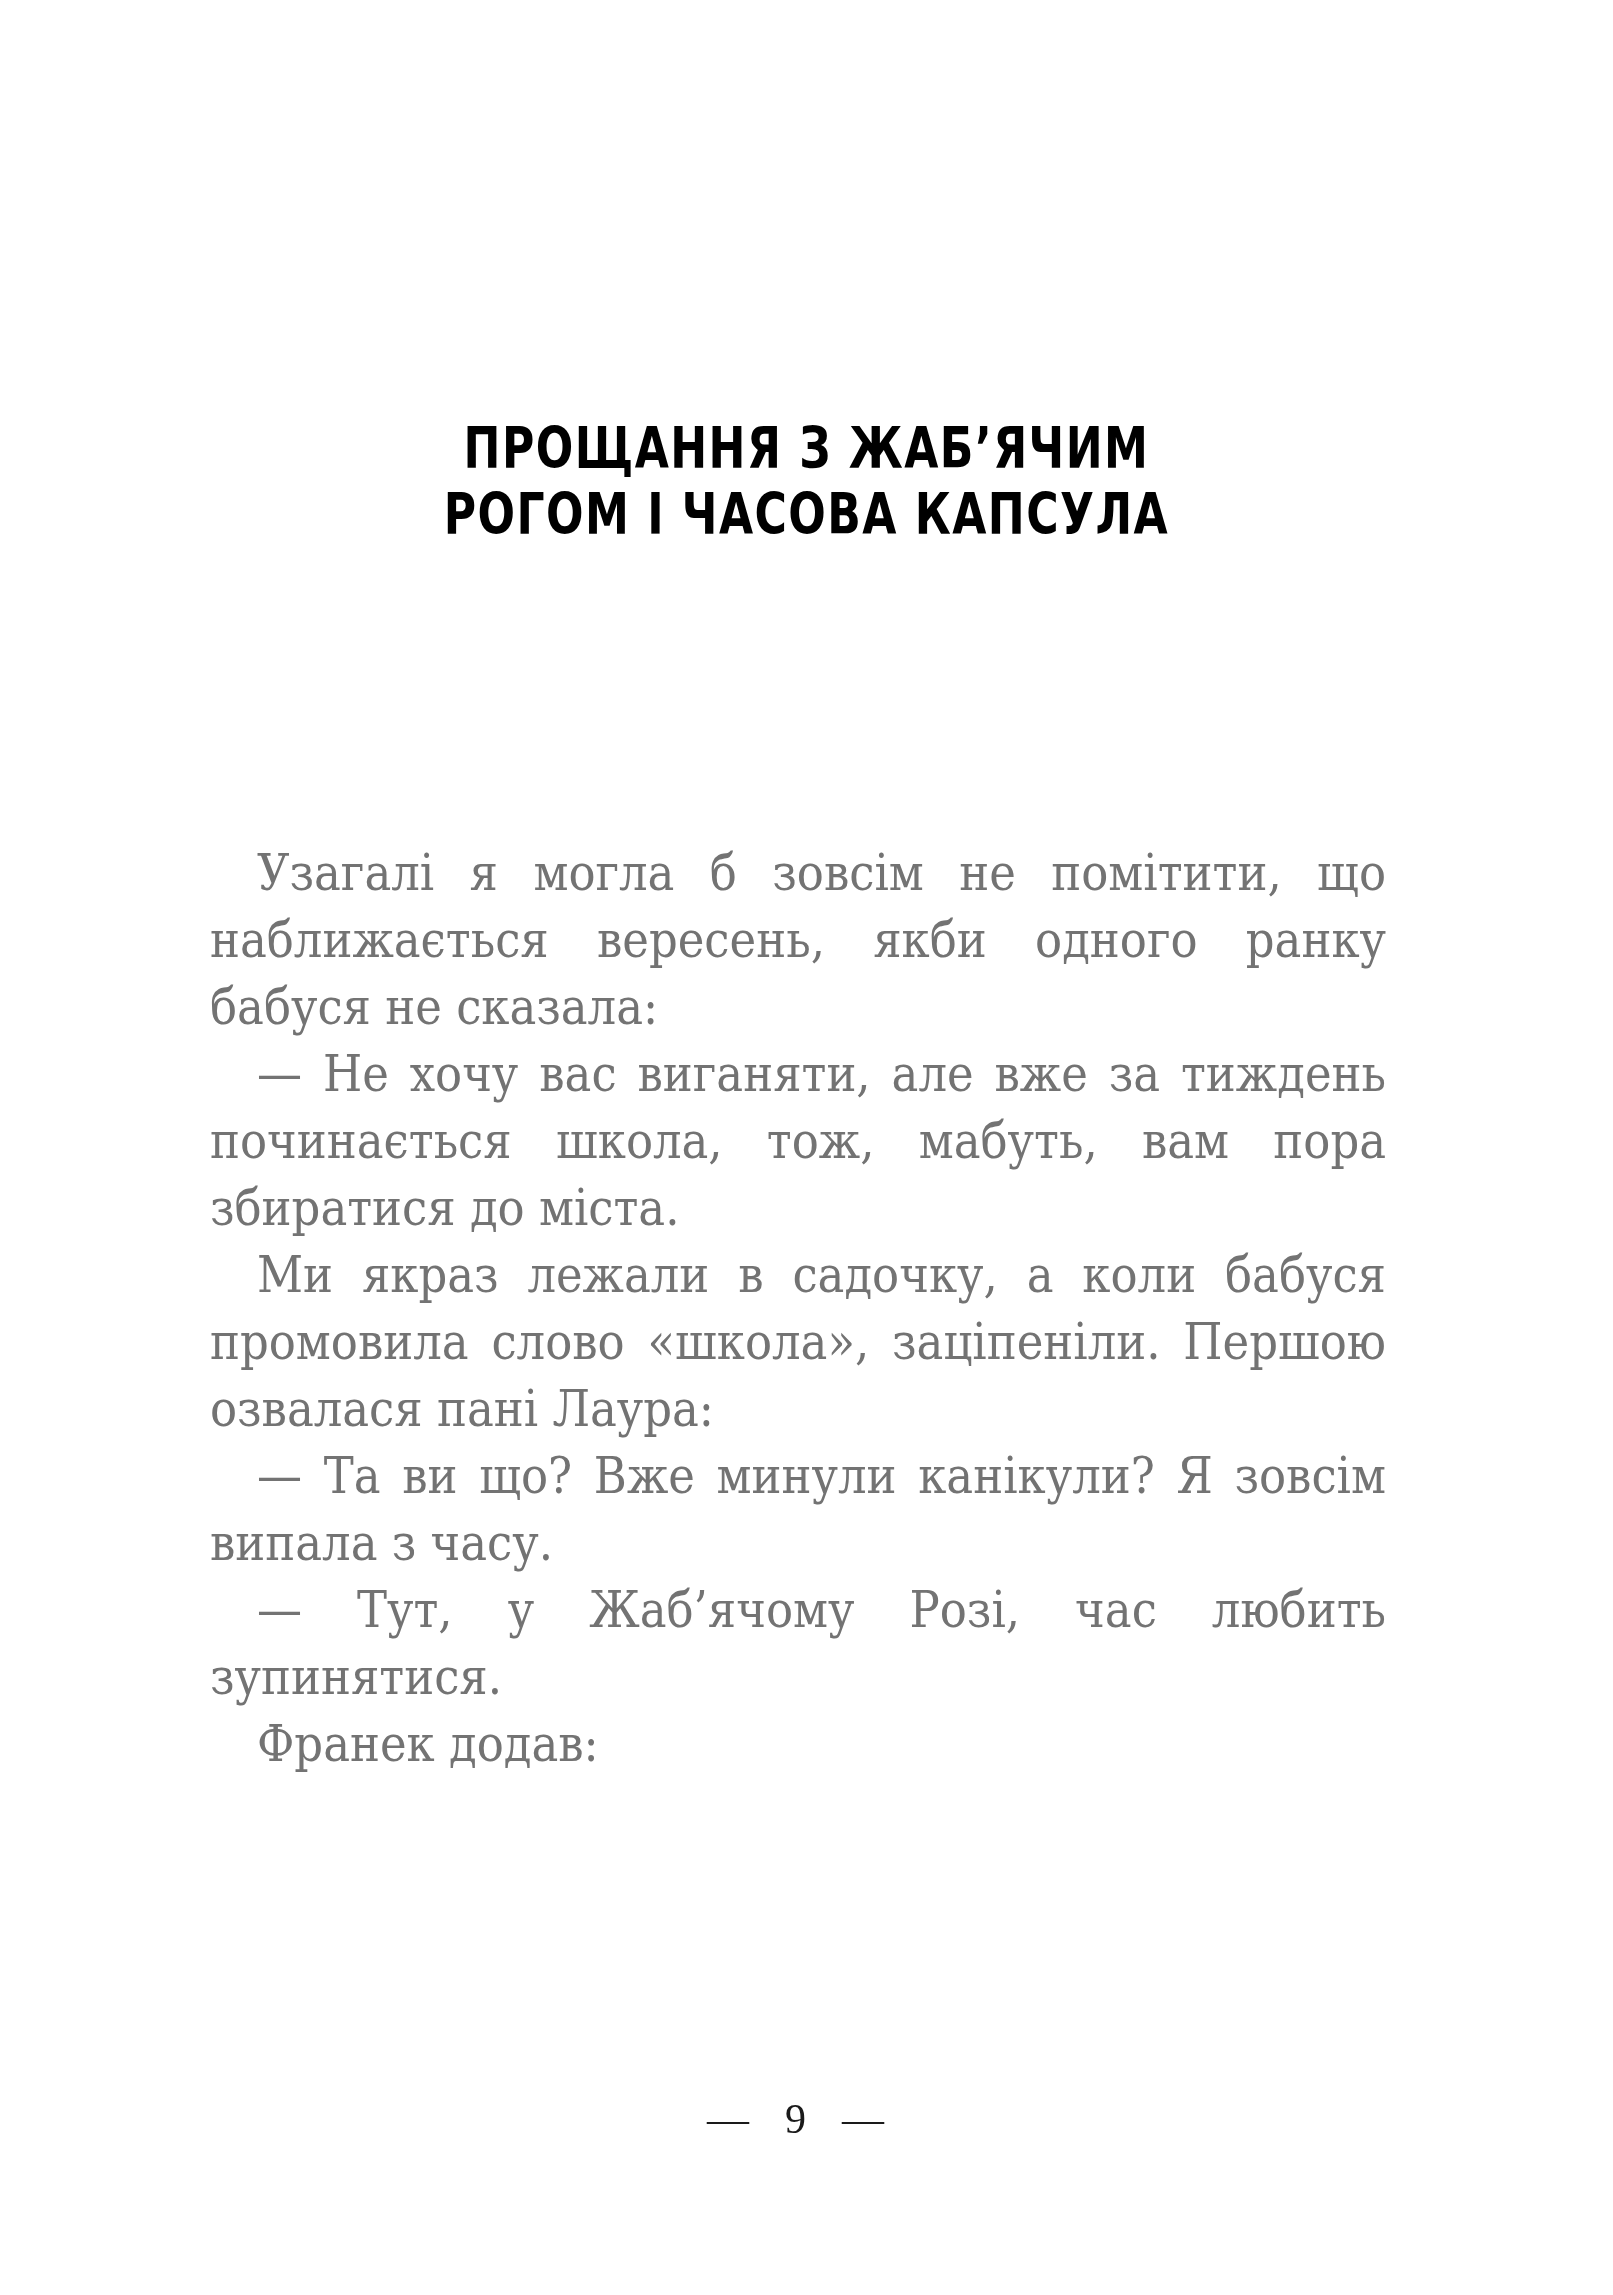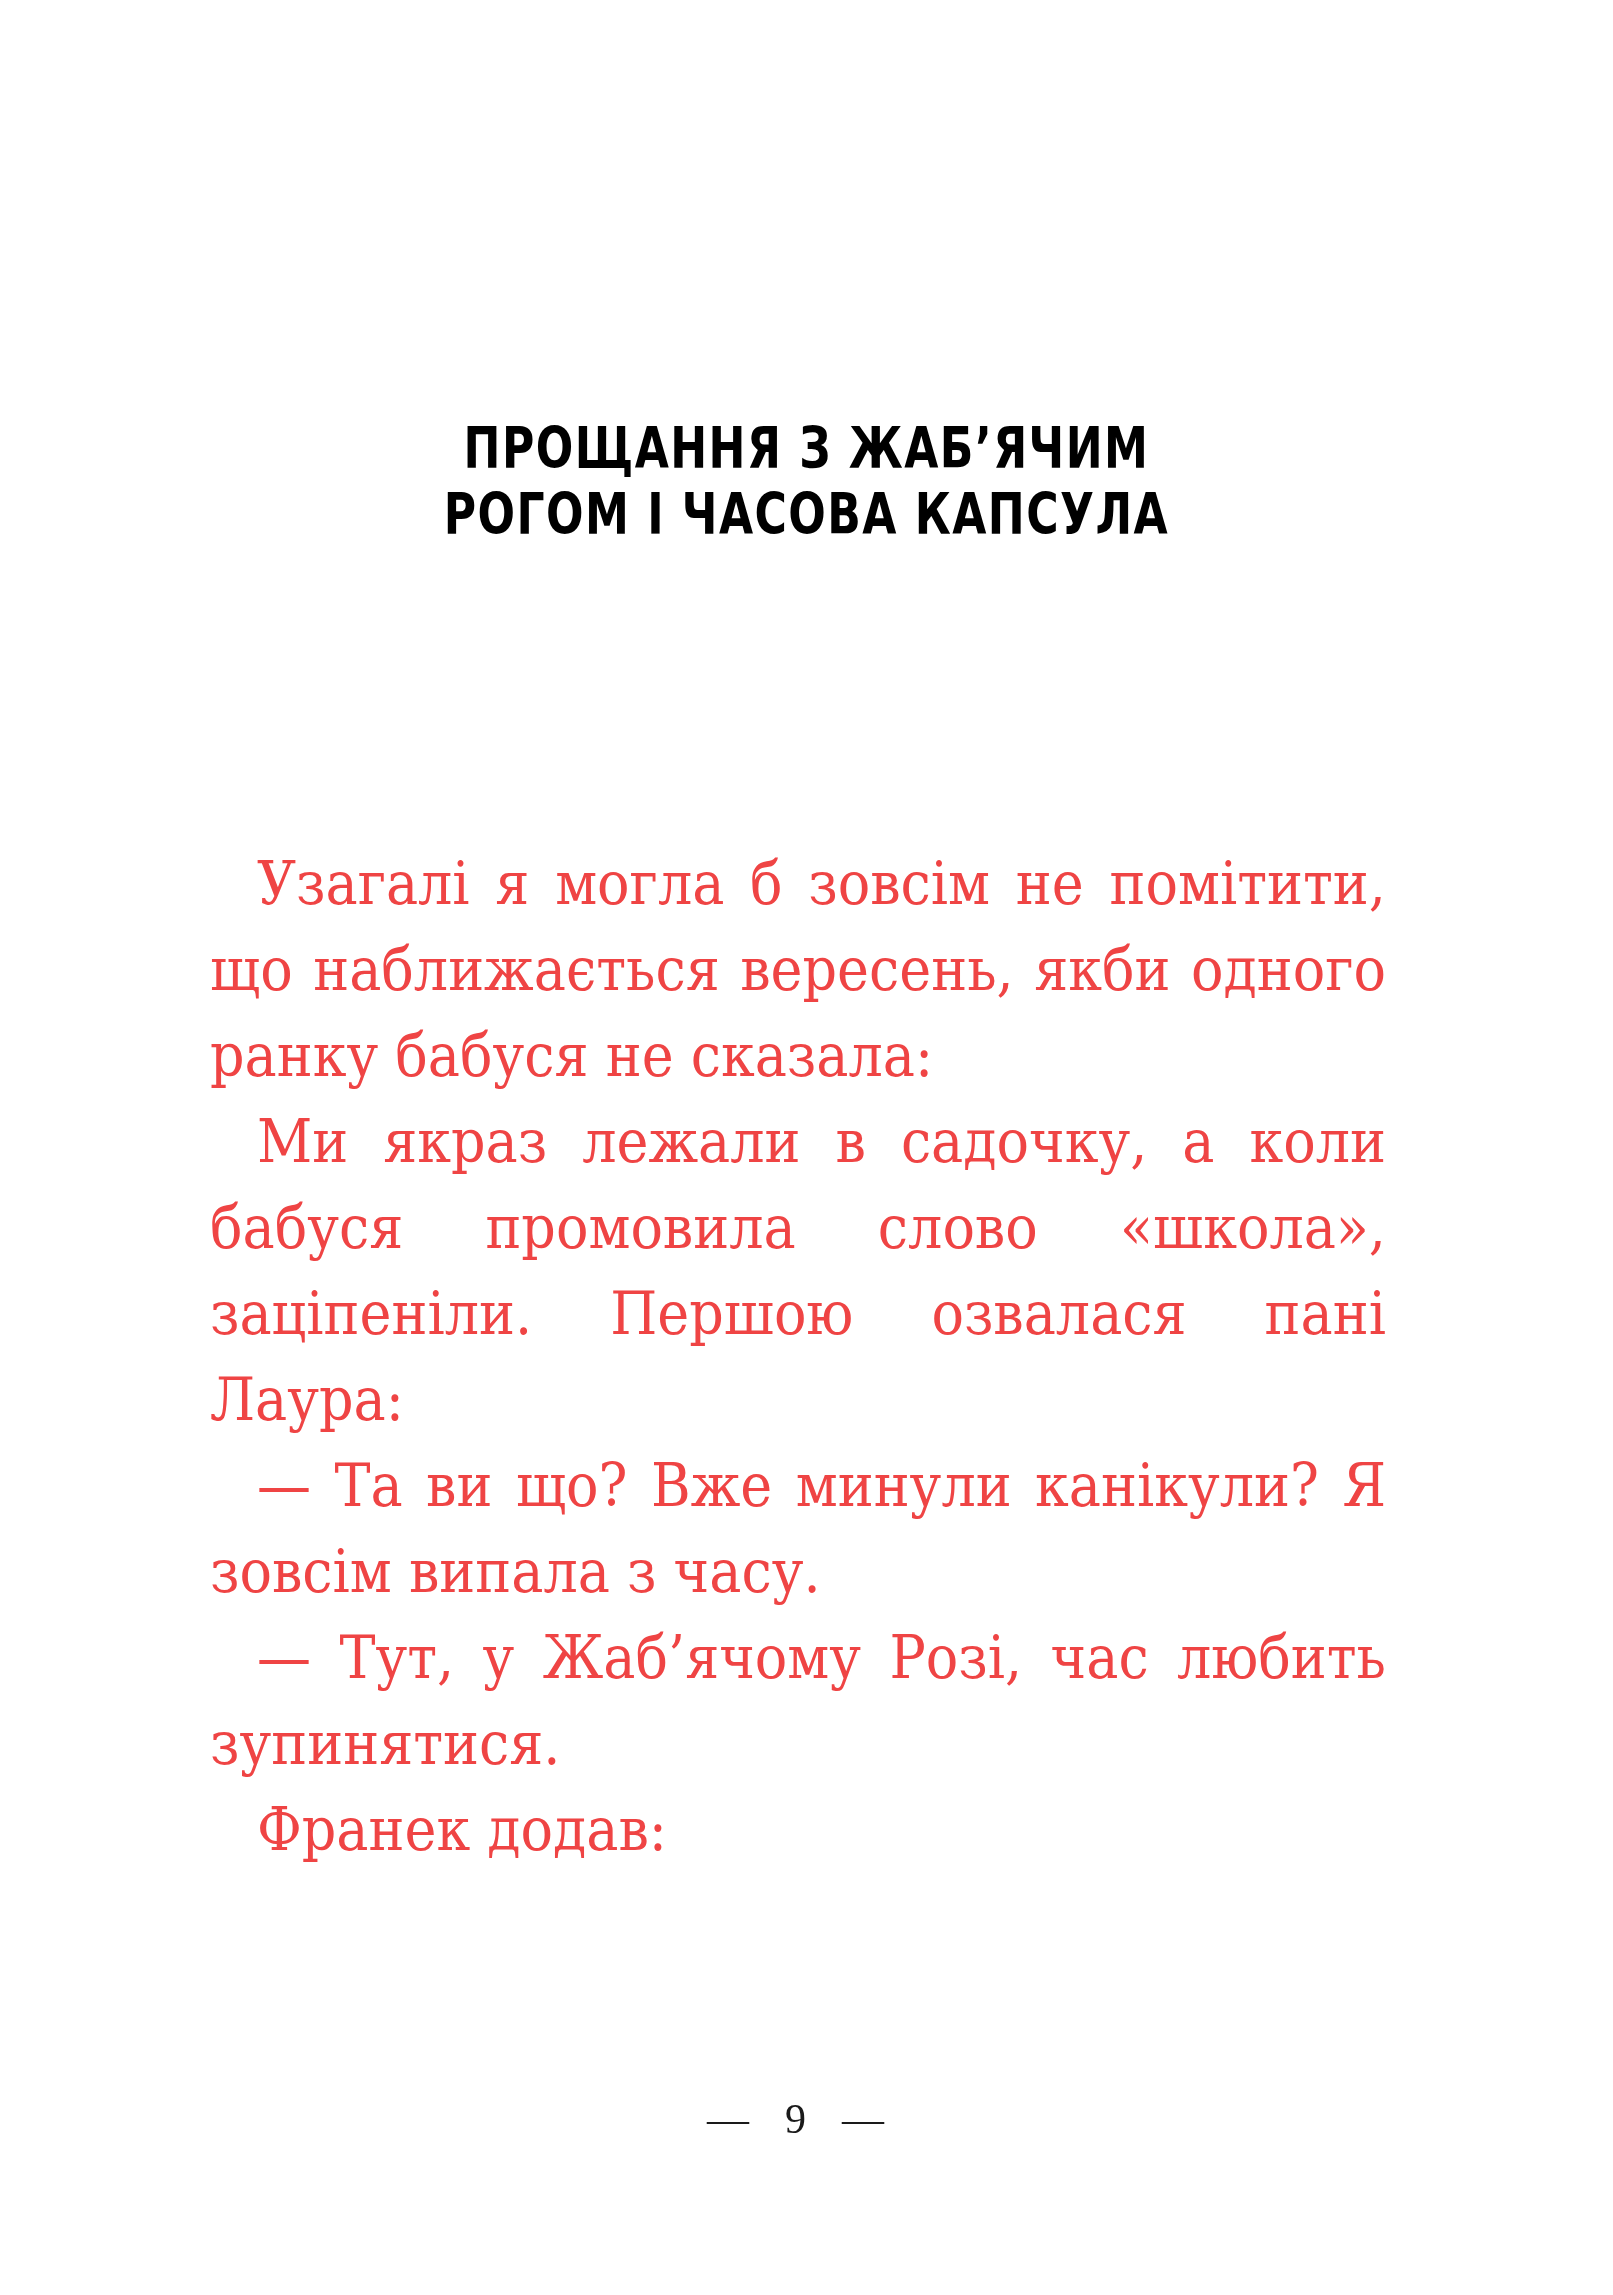--- a/index.html
+++ b/index.html
@@ -40,24 +40,24 @@
     transform-origin: center center;
     white-space: nowrap;
   }
 
   
   .body-block {
     position: absolute;
     left: 210px;
     top: 840px;
     width: 1176px;
-    color: #ef4444;
+    color: #737373;
     font-family: "DejaVu Serif Condensed", "Liberation Serif", "DejaVu Serif", serif;
-    font-size: 60px;
-    line-height: 86px;
+    font-size: 50px;
+    line-height: 67px;
     text-align: justify;
     text-justify: inter-word;
     -webkit-hyphens: manual;
     hyphens: manual;
   }
 
   .body-block p {
     margin: 0;
     text-indent: 47px;
     text-align: justify;
@@ -87,20 +87,21 @@
 
 <div class="page">
 
   <h1 class="chapter-title">
     <span class="title-line">ПРОЩАННЯ З ЖАБ’ЯЧИМ</span>
     <span class="title-line">РОГОМ І ЧАСОВА КАПСУЛА</span>
   </h1>
 
   <div class="body-block">
     <p>Узагалі я могла б зовсім не помітити, що наближа­ється вересень, якби одного ранку бабуся не сказала:</p>
+    <p>— Не хочу вас виганяти, але вже за тиждень по­чинається школа, тож, мабуть, вам пора збирати­ся до міста.</p>
     <p>Ми якраз лежали в садочку, а коли бабуся про­мовила слово «школа», заціпеніли. Першою озвала­ся пані Лаура:</p>
     <p>— Та ви що? Вже минули канікули? Я зовсім ви­пала з часу.</p>
     <p>— Тут, у Жаб’ячому Розі, час любить зупинятися.</p>
     <p>Франек додав:</p>
   </div>
 
   <div class="folio">—  9  —</div>
 
 </div>
 

